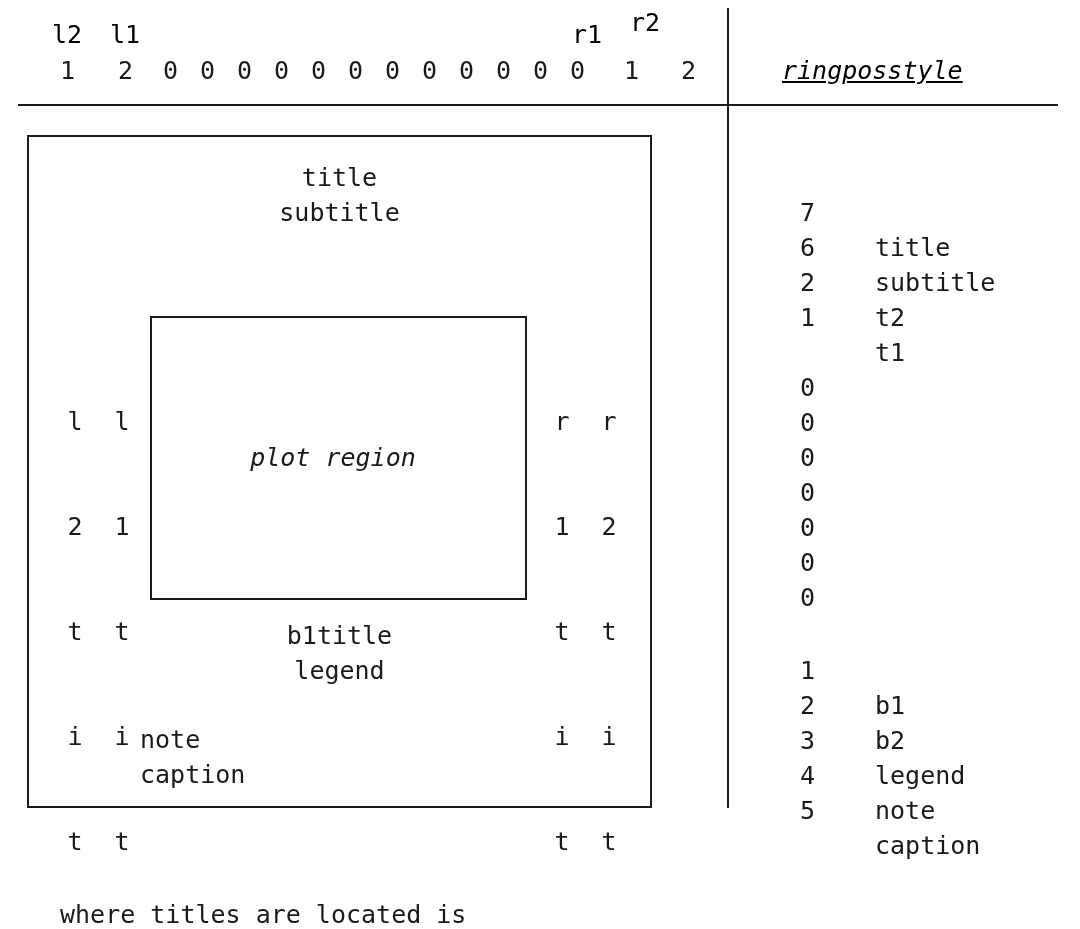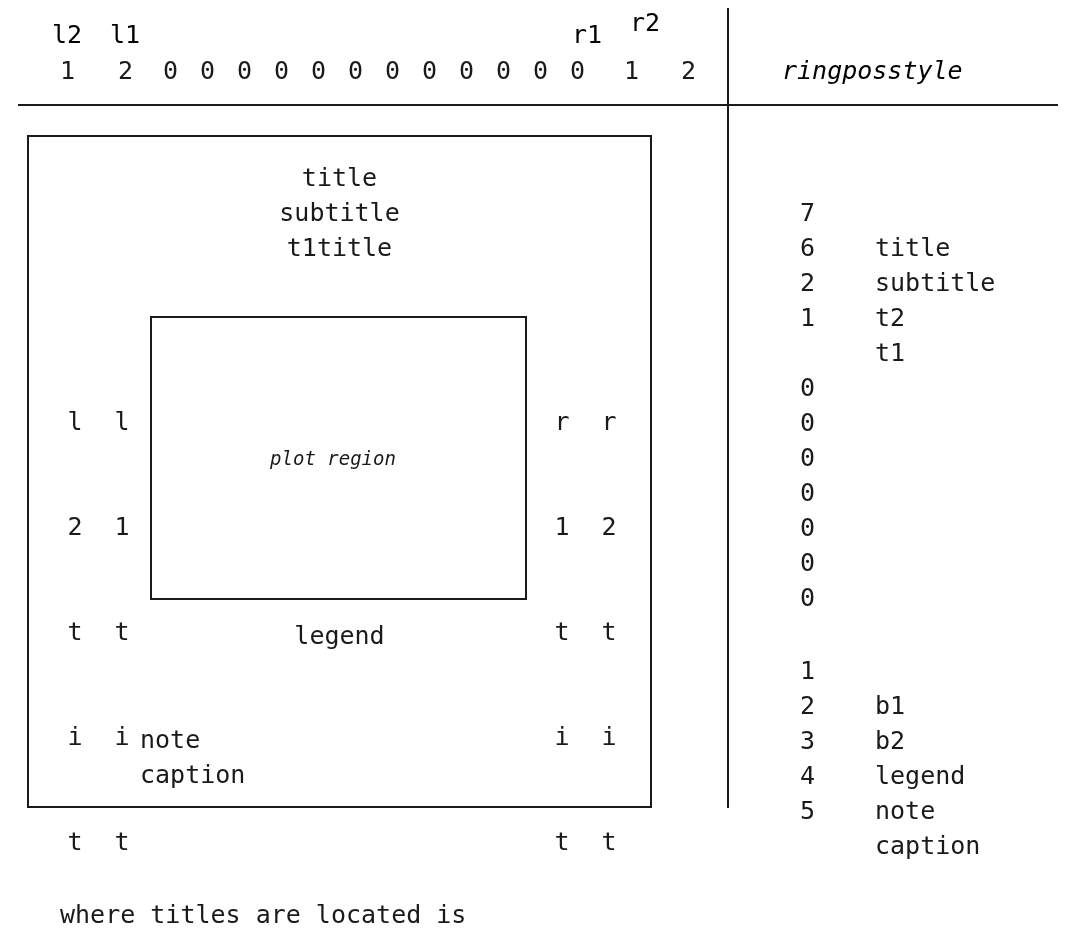--- a/index.html
+++ b/index.html
@@ -12,21 +12,21 @@
     font-family: "DejaVu Sans Mono", monospace;
     color: #1a1a1a;
   }
   #canvas {
     position: relative;
     width: 1080px;
     height: 929px;
     background: #ffffff;
     overflow: hidden;
   }
-  .ital { font-style: italic; }
+  .ital { font-style: italic; text-decoration: underline; }
 
   
   .hdr-label {
     position: absolute;
     font-size: 25px;
     line-height: 30px;
     letter-spacing: 0px;
     white-space: pre;
     color: #000000;
   }
@@ -74,21 +74,21 @@
     border: 2px solid #1a1a1a;
     box-sizing: border-box;
     background: #ffffff;
   }
   .plot-label {
     position: absolute;
     left: 150px;
     top: 443px;
     width: 366px;
     text-align: center;
-    font-size: 19px;
+    font-size: 25px;
     line-height: 30px;
     font-style: italic;
     white-space: pre;
   }
 
   .stack-top {
     position: absolute;
     left: 27px;
     top: 160px;
     width: 625px;
@@ -198,21 +198,20 @@
   </div>
 
   <div class="rule-h"></div>
   <div class="rule-v"></div>
 
   <div class="outer-box"></div>
 
   <div class="stack-top">
     <div class="stack-row">title</div>
     <div class="stack-row">subtitle</div>
-    <div class="stack-row">t1title</div>
   </div>
 
   <div class="vcol" style="left:64px; top:334px;">
     <span>l</span>
     <span>2</span>
     <span>t</span>
     <span>i</span>
     <span>t</span>
     
     
@@ -243,20 +242,21 @@
     <span>i</span>
     <span>t</span>
     
     
   </div>
 
   <div class="plot-box"></div>
   <div class="plot-label">plot region</div>
 
   <div class="stack-bot">
+    <div class="stack-row">b1title</div>
     <div class="stack-row">legend</div>
   </div>
 
   <div class="stack-left-align">
     <div class="stack-row">note</div>
     <div class="stack-row">caption</div>
   </div>
 
   <div class="ref-list">
     <div class="ref-row" style="top:0px;">

